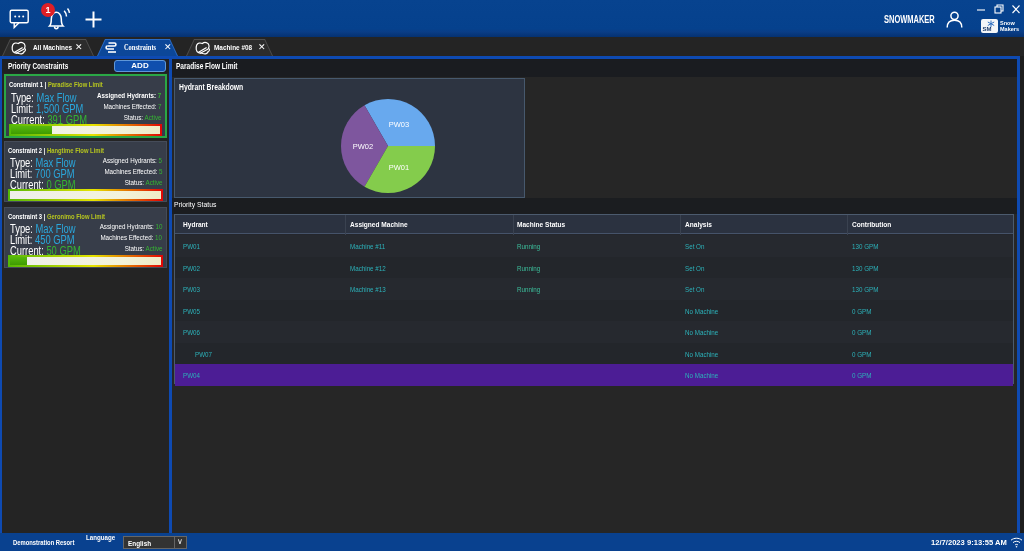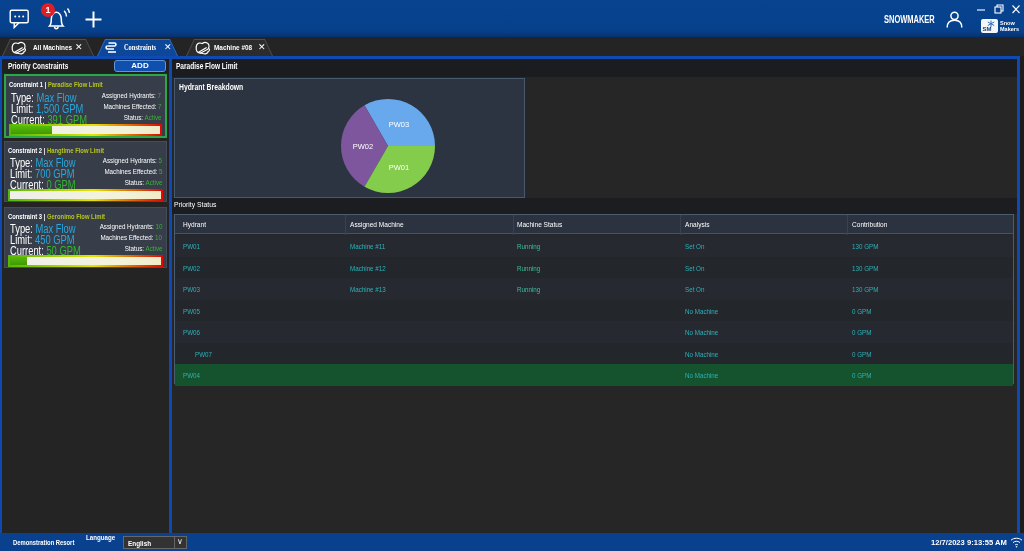--- a/index.html
+++ b/index.html
@@ -49,21 +49,21 @@
 
 
 #main { position:absolute; left:172px; top:59px; width:845px; height:474px; background:#262626; }
 #main-hdr { position:absolute; left:0; top:0; width:845px; height:18px; background:#1a1c20; }
 #main-hdr .hl { position:absolute; left:4px; top:2px; color:#fff; font-size:8.5px; font-weight:bold; }
 .panel { position:absolute; top:19px; height:120px; background:#2d3441; border:1px solid #47596d; }
 .panel .ptitle { position:absolute; left:4px; top:2.5px; color:#fff; font-size:8.5px; font-weight:bold; }
 #ps-label { position:absolute; left:2px; top:141px; color:#fff; font-size:8px; }
 #ptable { position:absolute; left:2px; top:155px; width:840px; height:170px; border:1px solid #4c5b6e; background:#24262c; }
 .thead { position:absolute; left:0; top:0; right:0; height:19px; background:#2b3240; border-bottom:1px solid #45536a; }
-.thead div { position:absolute; top:5px; color:#fff; font-size:8px; font-weight:normal; }
+.thead div { position:absolute; top:5px; color:#fff; font-size:8px; font-weight:bold; }
 .trow { position:absolute; left:0; right:0; height:21.5px; }
 .trow div { position:absolute; top:7px; font-size:8px; color:#2cb2ba; }
 .trow .run { color:#3cbf9c; }
 .colline { position:absolute; top:0; bottom:0; width:1px; background:#3a4250; }
 
 
 #bottombar { position:absolute; left:0; top:533px; width:1024px; height:18px; background:#09418f; color:#fff; }
 #bottombar .txt { position:absolute; font-size:8px; font-weight:bold; color:#fff; }
 #langdd { position:absolute; left:122.5px; top:3px; width:64px; height:12.5px; background:#333; border:1px solid #666; }
 #langdd .lt { position:absolute; left:4px; top:1.5px; font-size:8px; font-weight:bold; color:#fff; }
@@ -161,21 +161,21 @@
 
   <div id="lpanel">
     <div id="lpanel-hdr">
         <span class="hl"><span class="t" style="transform:scaleX(0.76);">Priority Constraints</span></span>
         <div id="addbtn">ADD</div>
       </div>
 
     <div class="card sel" style="top:15px;">
       <div class="title"><span class="t" style="transform:scaleX(0.73);">Constraint 1 | <span class="ylw">Paradise Flow Limit</span></span></div>
       <div class="rowl" style="top:14.5px;"><span class="t">Type: <span class="cyan">Max Flow</span></span></div>
-      <div class="rowr" style="top:14.5px;"><span class="tr">Assigned Hydrants: <span class="grn">7</span></span></div>
+      <div class="rowr" style="top:14.5px;font-weight:bold;"><span class="tr">Assigned Hydrants: <span class="grn">7</span></span></div>
       <div class="rowl" style="top:25.7px;"><span class="t">Limit: <span class="cyan">1,500 GPM</span></span></div>
       <div class="rowr" style="top:25.7px;"><span class="tr">Machines Effected: <span class="grn">7</span></span></div>
       <div class="rowl" style="top:36.9px;"><span class="t">Current: <span class="grn">391 GPM</span></span></div>
       <div class="rowr" style="top:36.9px;"><span class="tr">Status: <span class="grn">Active</span></span></div>
       <div class="pbar">
           <div class="empty"></div>
           <div class="fill" style="width:27%;"></div>
         </div>
     </div>
 
@@ -272,21 +272,21 @@
       <div class="trow" style="top:106px; background:#26292f;">
         <div style="left:8px;"><span class="t">PW06</span></div>
           <div style="left:509.5px;"><span class="t">No Machine</span></div>
           <div style="left:676.5px;"><span class="t">0 GPM</span></div>
       </div>
       <div class="trow" style="top:127.5px; background:#23262b;">
         <div style="left:20px;"><span class="t">PW07</span></div>
           <div style="left:509.5px;"><span class="t">No Machine</span></div>
           <div style="left:676.5px;"><span class="t">0 GPM</span></div>
       </div>
-      <div class="trow" style="top:149px; background:#14532d;">
+      <div class="trow" style="top:149px; background:#4c1d95;">
         <div style="left:8px;"><span class="t">PW04</span></div>
           <div style="left:509.5px;"><span class="t">No Machine</span></div>
           <div style="left:676.5px;"><span class="t">0 GPM</span></div>
       </div>
     </div>
   </div>
 
   <div id="rdark"></div>
   <div id="lborder"></div>
   <div id="rborder"></div>

